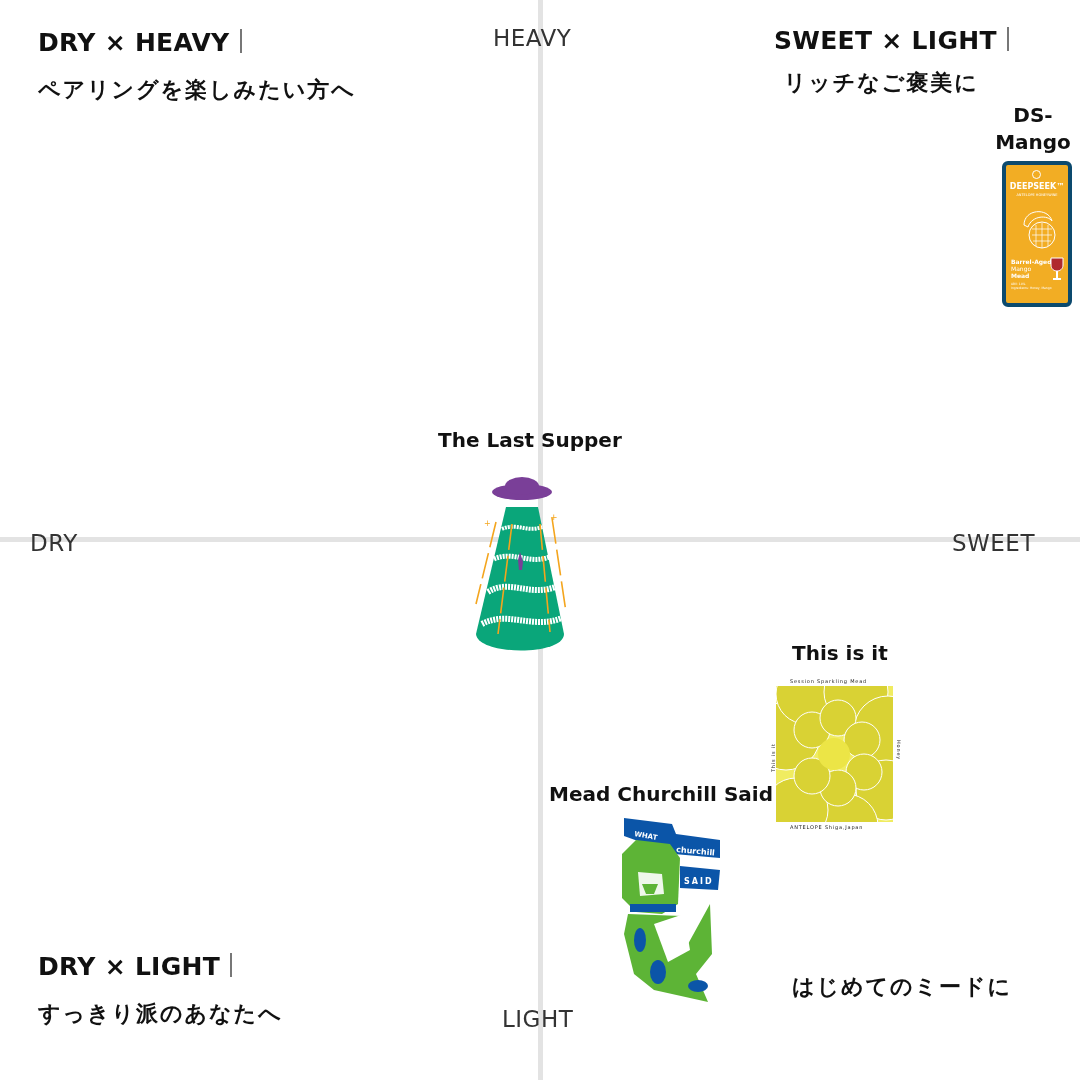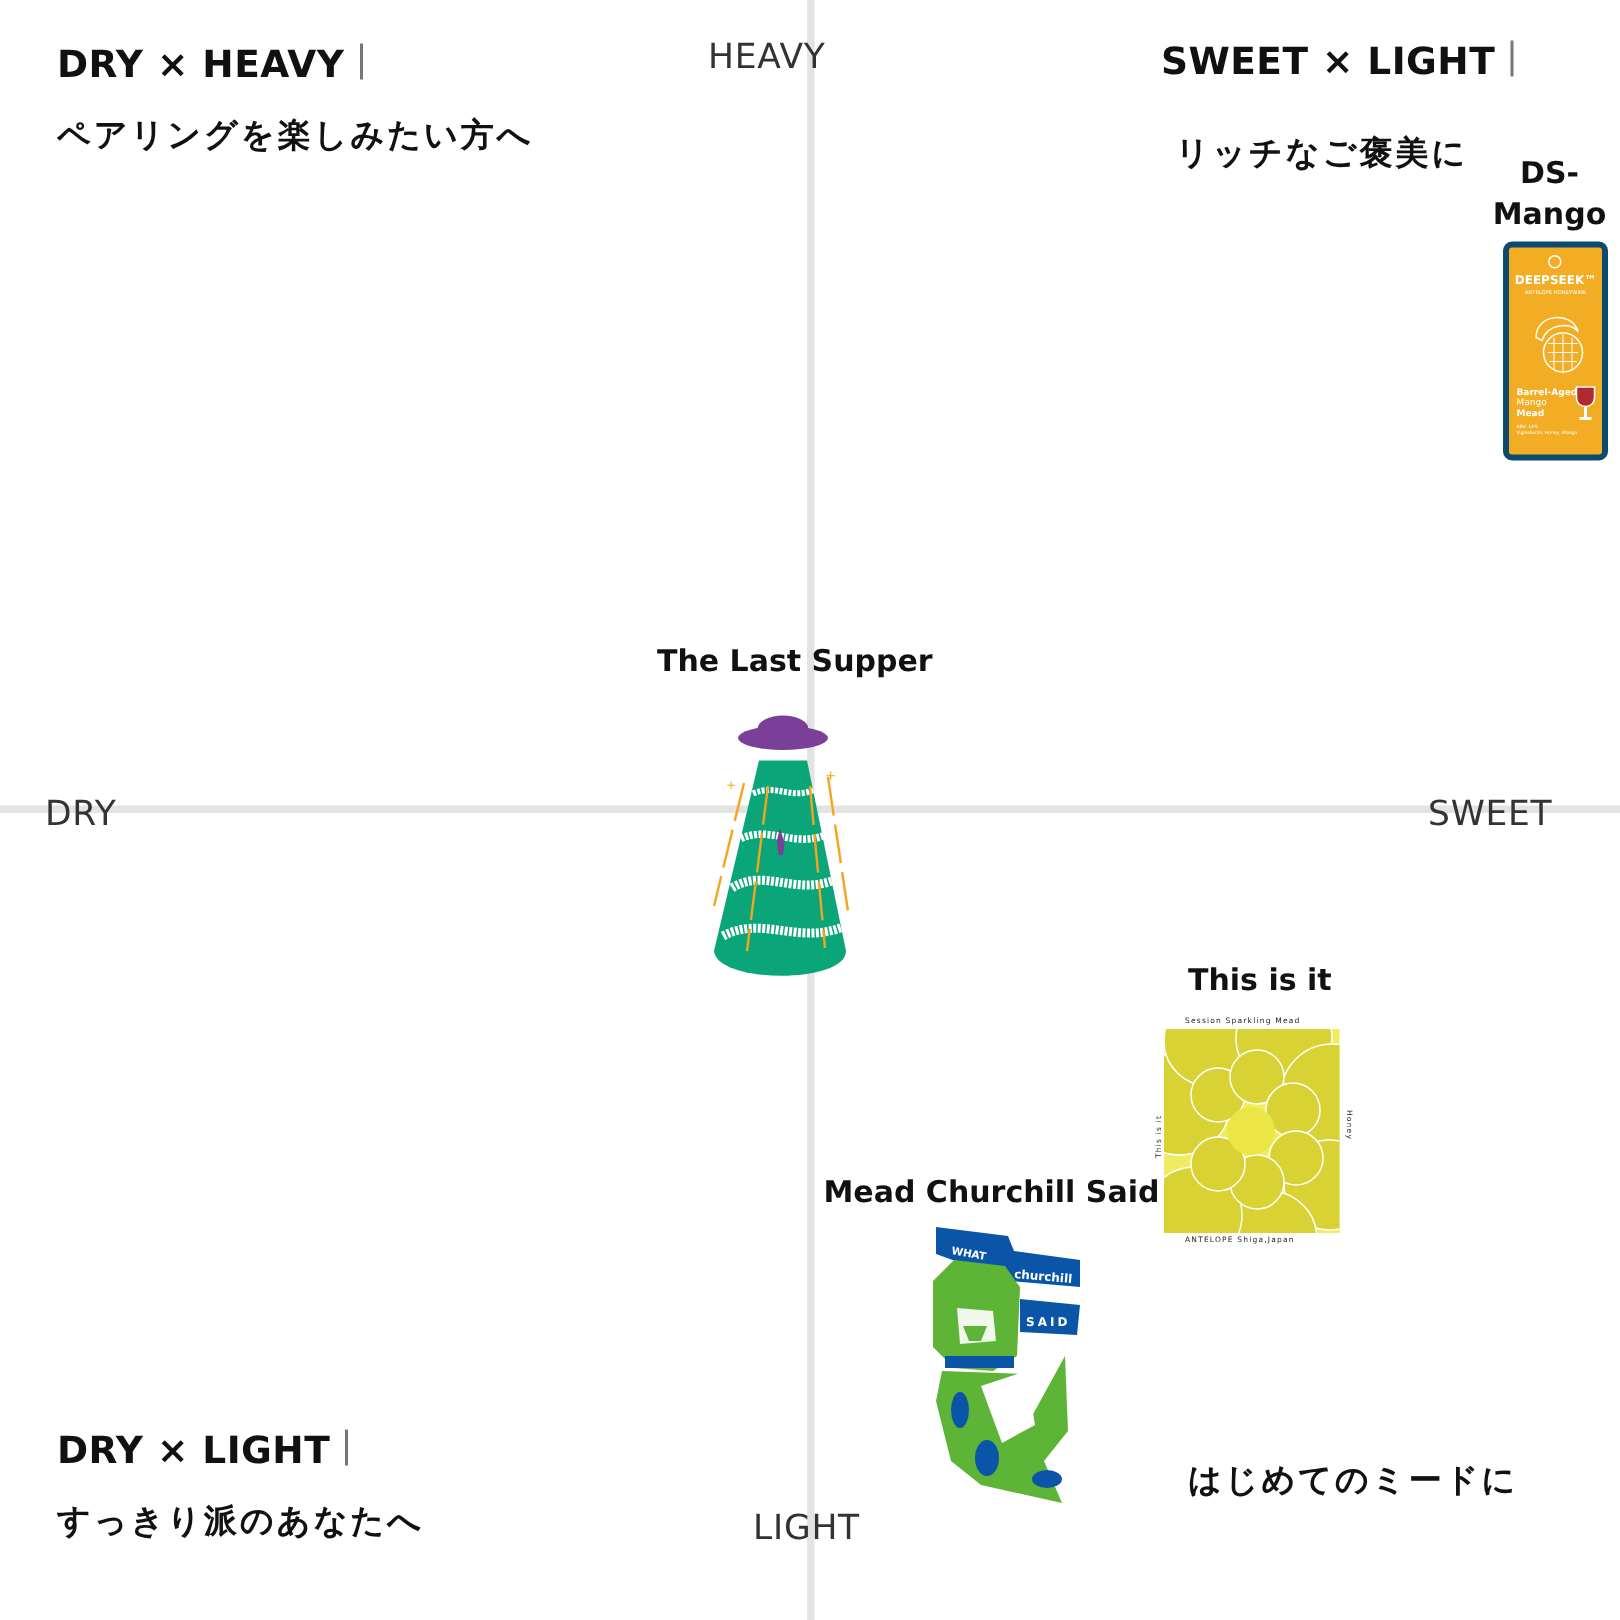--- a/index.html
+++ b/index.html
@@ -32,33 +32,33 @@
   .mango-tag .abv { position: absolute; left: 5px; top: 117px; color: #fff; font-size: 3px; line-height: 4px; }
   .thisisit { position: absolute; left: 776px; top: 686px; width: 117px; height: 136px; background: #f0ec60; }
   .tiny { position: absolute; font-size: 5px; color: #222; white-space: nowrap; letter-spacing: 0.8px; }
 </style>
 </head>
 <body>
 
 <div class="axis-v"></div>
 <div class="axis-h"></div>
 
-<div class="axis-label" style="left:472px; top:25px;">HEAVY</div>
+<div class="axis-label" style="left:493px; top:25px;">HEAVY</div>
 <div class="axis-label" style="left:502px; top:1006px;">LIGHT</div>
 <div class="axis-label" style="left:30px; top:530px;">DRY</div>
 <div class="axis-label" style="left:952px; top:530px;">SWEET</div>
 
 <div class="quad" style="left:38px; top:28px;">
   <div class="quad-title"><span>DRY × HEAVY</span><span class="bar"></span></div>
   <div class="quad-sub">ペアリングを楽しみたい方へ</div>
 </div>
 
 <div class="quad" style="left:774px; top:26px; text-align:right;">
   <div class="quad-title"><span>SWEET × LIGHT</span><span class="bar"></span></div>
-  <div class="quad-sub" style="margin-top:32px; padding-right:30px;">リッチなご褒美に</div>
+  <div class="quad-sub" style="margin-top:13px; padding-right:30px;">リッチなご褒美に</div>
 </div>
 
 <div class="quad" style="left:38px; top:952px;">
   <div class="quad-title"><span>DRY × LIGHT</span><span class="bar"></span></div>
   <div class="quad-sub">すっきり派のあなたへ</div>
 </div>
 
 <div class="quad" style="left:784px; top:954px;">
   <div class="quad-sub" style="padding-left:8px;text-align:right;">はじめてのミードに</div>
 </div>

